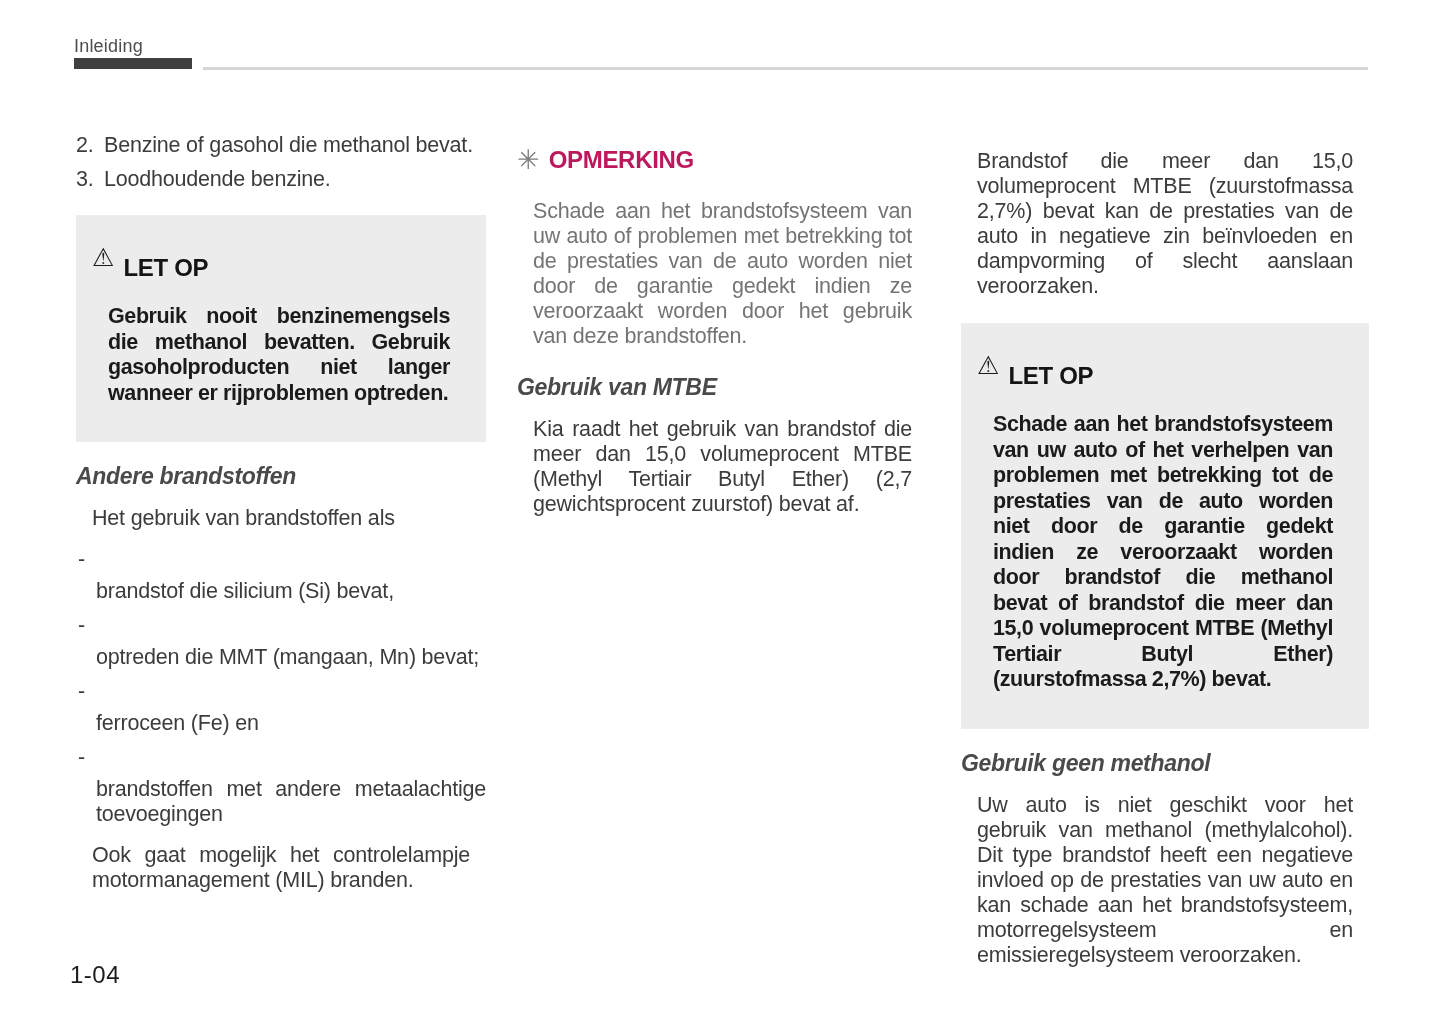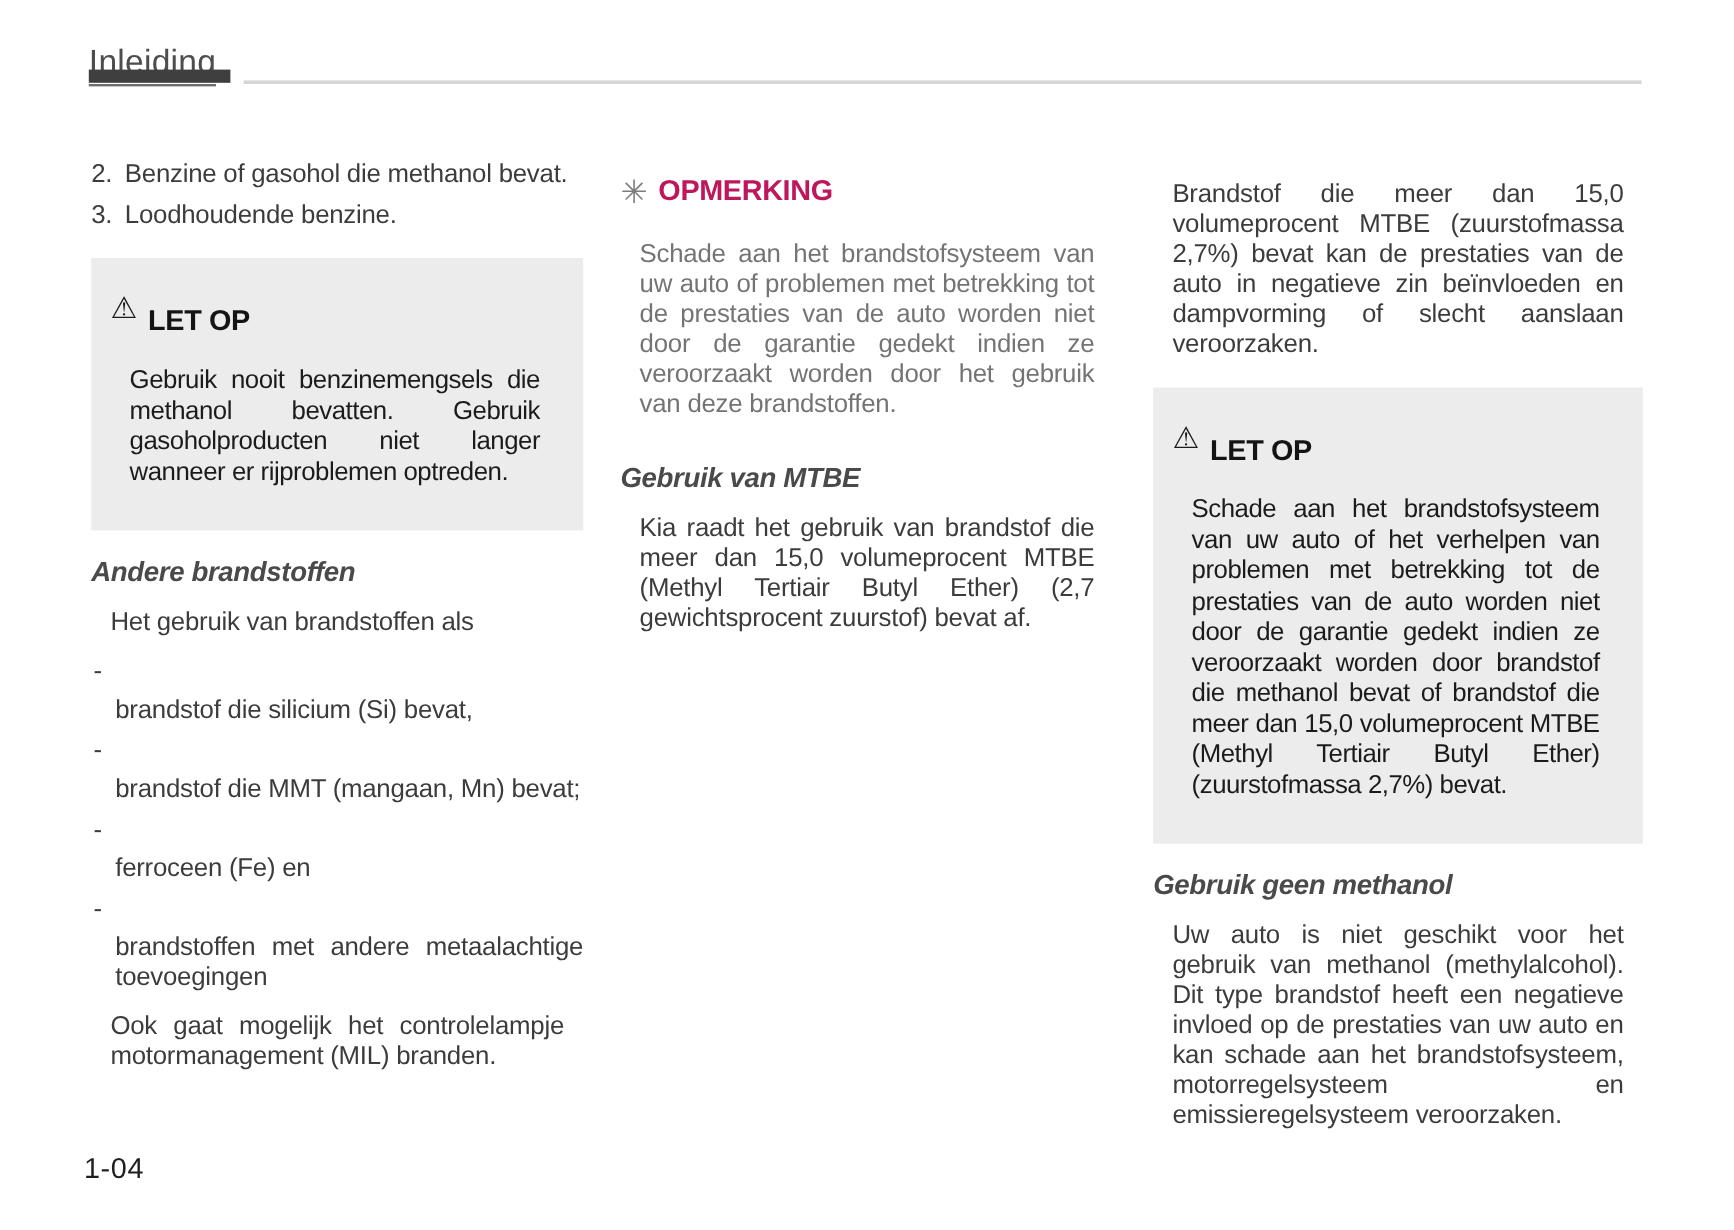--- a/index.html
+++ b/index.html
@@ -13,21 +13,21 @@
     position: relative;
     overflow: hidden;
     font-family: "Liberation Sans", "DejaVu Sans", sans-serif;
   }
   .page { position: absolute; inset: 0; background: #ffffff; }
 
   
   .hdr-title {
     position: absolute;
     left: 74px; top: 36px;
-    font-size: 28px;
+    font-size: 18px;
     color: #4d4d4d;
     letter-spacing: 0.2px;
     padding-bottom: 2px;
     border-bottom: 2px solid #6e6e6e;
   }
   .hdr-bar {
     position: absolute;
     left: 74px; top: 58px;
     width: 118px; height: 11px;
     background: #3f3f3f;
@@ -92,21 +92,21 @@
   .caution-title {
     font-size: 24px;
     font-weight: bold;
     color: #141414;
     letter-spacing: -0.3px;
     margin-top: 22px;
   }
   .caution-body {
     font-size: 21.5px;
     line-height: 25.5px;
-    font-weight: normal;
+    font-weight: bold;
     color: #1b1b1b;
     letter-spacing: -0.4px;
   }
 
   
   .note-title-row {
     display: flex;
     align-items: center;
     gap: 9px;
     margin-top: 13px;
@@ -120,21 +120,21 @@
   .note-title {
     font-size: 24px;
     font-weight: bold;
     color: #be185d;
     letter-spacing: -0.3px;
   }
   .note-body { color: #747474; }
 
   .col1 .caution { margin-top: 23px; }
   .col3 .caution { margin-top: 24px; }
-  .col2 .sec-heading { margin-top: 36px; }
+  .col2 .sec-heading { margin-top: 25px; }
   .para-gap { margin-top: 25px; }
 
   
   .footer-page-number {
     position: absolute;
     left: 70px; top: 961px;
     font-size: 24px;
     color: #1e1e1e;
     letter-spacing: 0.5px;
   }
@@ -170,21 +170,21 @@
     <h2 class="sec-heading">Andere brandstoffen</h2>
     <p class="body">Het gebruik van brandstoffen als</p>
 
     <div class="dash-list">
       <div class="dash-item">
         <span class="dash">-</span>
         <span class="txt just">brandstof die silicium (Si) bevat,</span>
       </div>
       <div class="dash-item">
         <span class="dash">-</span>
-        <span class="txt just">brandstof die MMT (mangaan, Mn) bevat;</span>
+        <span class="txt just">optreden die MMT (mangaan, Mn) bevat;</span>
       </div>
       <div class="dash-item">
         <span class="dash">-</span>
         <span class="txt just">ferroceen (Fe) en</span>
       </div>
       <div class="dash-item">
         <span class="dash">-</span>
         <span class="txt just">brandstoffen met andere metaalachtige toevoegingen</span>
       </div>
     </div>

